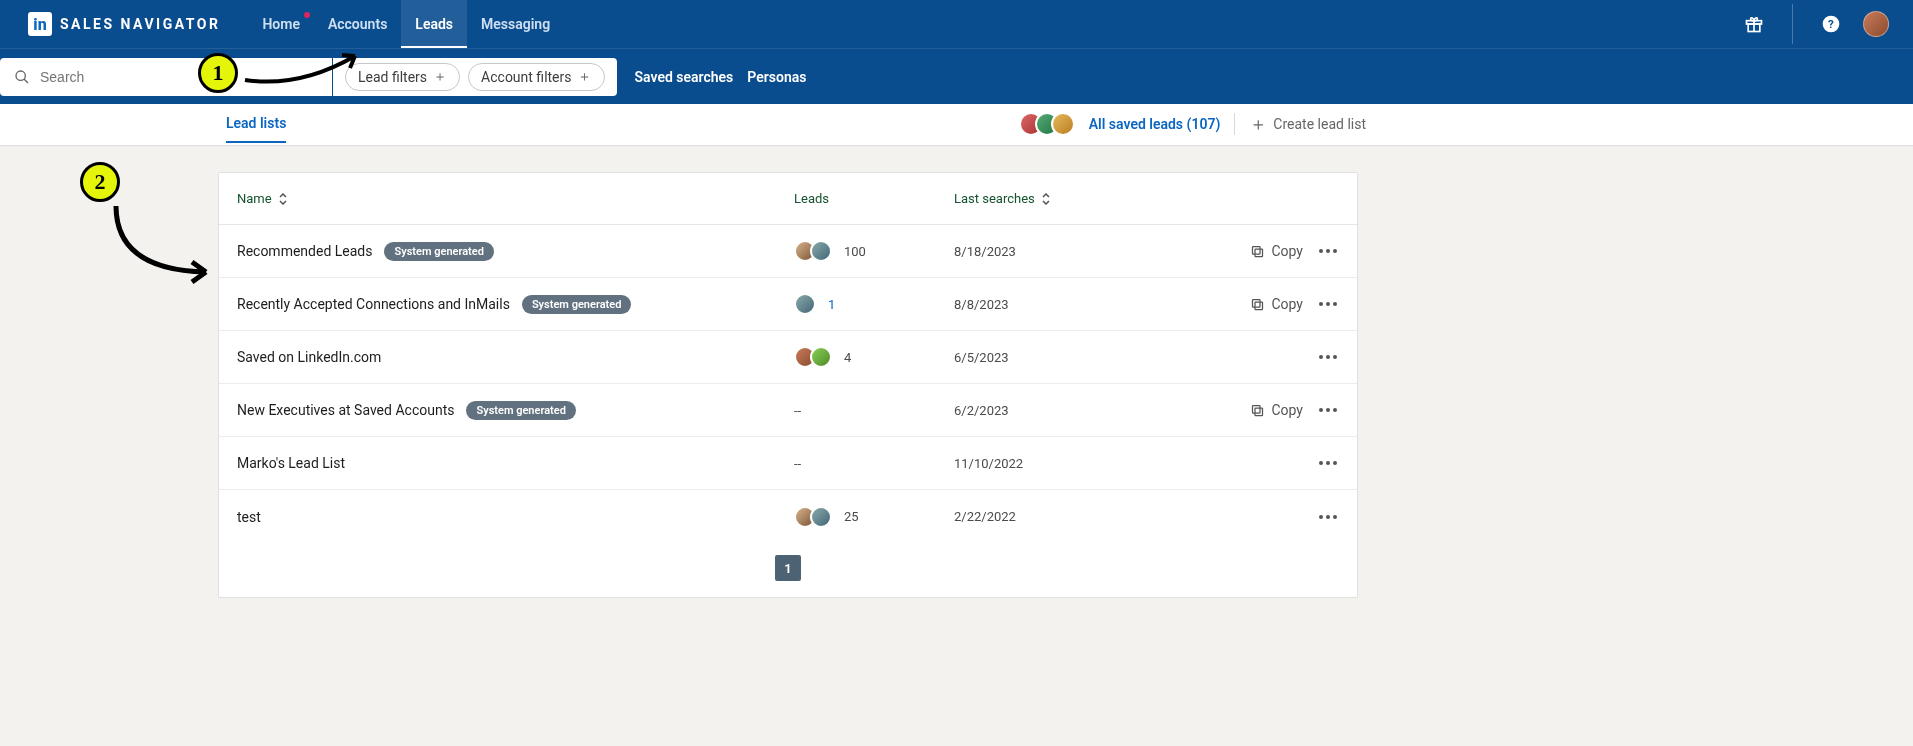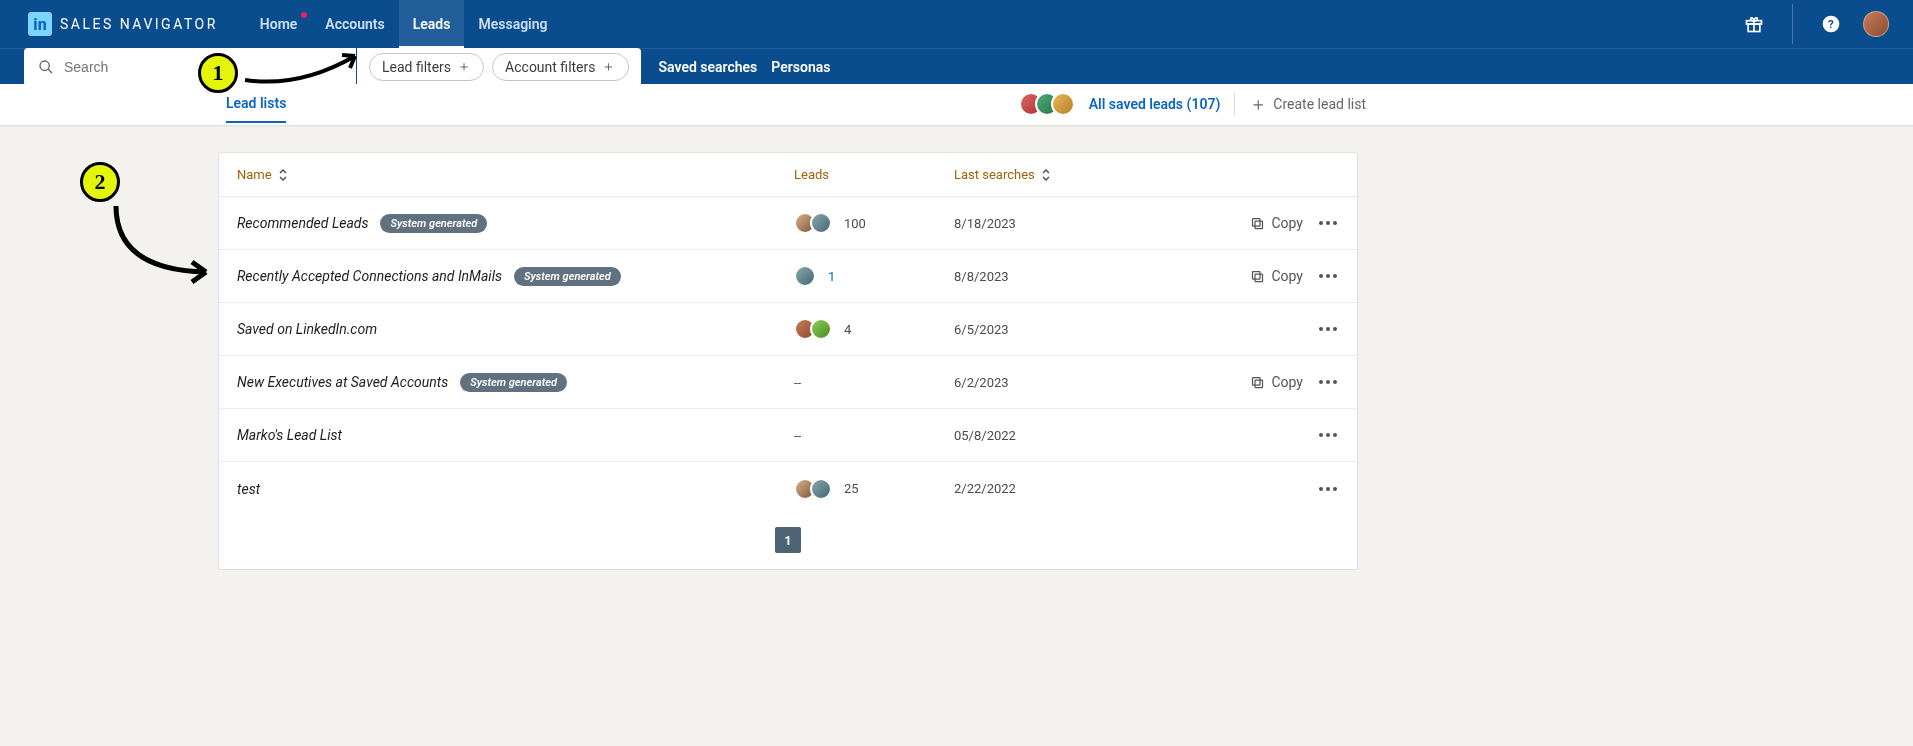--- a/index.html
+++ b/index.html
@@ -7,34 +7,34 @@
   a { text-decoration:none; color:inherit; }
   .topbar { height:48px; display:flex; align-items:center; padding:0 24px 0 28px; background:#0c4d8f; }
   .topbar { background:#0a4787; }
   .topbar { background:#0b4e90; }
   .topbar { background:#0d4c8e; }
   .topbar { background:#073e78; }
   .topbar { background:#0b4d8f; }
   .topbar { background:#094b8c; }
   .topbar { background:#0a4c8d; }
 
-  .logo-box { width:24px; height:24px; background:#7dd3fc; color:#0a66c2; font-weight:800; font-size:16px; display:flex; align-items:center; justify-content:center; border-radius:3px; margin-right:8px; }
-  .brand { color:#fff; letter-spacing:2.5px; font-size:14px; font-weight:400; margin-right:28px; white-space:nowrap; }
+  .logo-box { width:24px; height:24px; background:#ffffff; color:#0a66c2; font-weight:800; font-size:16px; display:flex; align-items:center; justify-content:center; border-radius:3px; margin-right:8px; }
+  .brand { color:#fff; letter-spacing:2.5px; font-size:14px; font-weight:700; margin-right:28px; white-space:nowrap; }
   .nav-items { display:flex; height:48px;justify-content:flex-end; }
   .nav-item { display:flex; align-items:center; padding:0 14px; color:#cfe0f3; font-size:14px; font-weight:600; position:relative; cursor:pointer; }
   .nav-item.active { background:rgba(255,255,255,0.10); color:#fff; }
   .nav-item.active::after { content:""; position:absolute; left:0; right:0; bottom:0; height:2px; background:#fff; }
   .reddot{ position:absolute; top:12px; right:4px; width:6px; height:6px; background:#e0245e; border-radius:50%; }
 
   .spacer { flex:1; }
   .top-icons { display:flex; align-items:center; gap:18px; }
   .icon-btn { width:28px; height:28px; display:flex; align-items:center; justify-content:center; color:#fff; cursor:pointer; }
   .vdiv { width:1px; height:40px; background:rgba(255,255,255,0.25); margin:0 6px; }
   .avatar-sm { width:26px; height:26px; border-radius:50%; background:linear-gradient(135deg,#c97b5b,#8a4b2e); border:1px solid rgba(255,255,255,.4); }
-  .secondbar { background:#0a4c8d; height:36px; display:flex; align-items:center; padding-left:24px; border-top:1px solid rgba(255,255,255,.10);}
+  .secondbar { background:#0a4c8d; height:56px; display:flex; align-items:center; border-top:1px solid rgba(255,255,255,.10);}
 
   .barblock { display:flex; align-items:center; gap:0; }
   .whitebox { background:#fff; display:flex; align-items:center; border-radius:4px; height:38px; }
   .search2 { width:332px; padding:0 14px; gap:10px; color:#666; }
   .search2 input{ border:none; outline:none; font-size:14px; flex:1; }
   .filterbox{ margin-left:6px; padding:0 10px; gap:8px; }
   .pill { border:1px solid #c7c7c7; border-radius:16px; padding:4px 12px; font-size:14px; color:#3d3d3d; display:inline-flex; align-items:center; gap:6px; cursor:pointer; background:#fff;}
   .pill .plus { font-weight:400; color:#666; }
   .link-white{ color:#fff; font-size:14px; font-weight:600; margin-left:18px; cursor:pointer; }
 
@@ -52,26 +52,26 @@
   .ps1{ background:linear-gradient(135deg,#d66,#a33);}
   .ps2{ background:linear-gradient(135deg,#5a7,#274);}
   .ps3{ background:linear-gradient(135deg,#e8b95a,#b97d24);}
   .savedleads{ color:#0a66c2; font-weight:600; font-size:14px; cursor:pointer;}
   .vline{ width:1px; height:22px; background:#d9d9d9;}
   .plusline{ display:flex; align-items:center; gap:6px; color:#666; font-size:14px; cursor:pointer; font-weight:400;}
 
   
   .panel { width:1140px; margin:26px 0 0 218px; background:#fff; border:1px solid #e0e0e0; border-radius:2px;}
   .thead, .trow { display:grid; grid-template-columns: 575px 160px 300px 105px; align-items:center; }
-  .thead { height:44px; border-bottom:1px solid #e6e6e6; font-size:13px; color:#a16207; font-weight:400;}
+  .thead { height:52px; border-bottom:1px solid #e6e6e6; font-size:13px; color:#14532d; font-weight:400;}
   .thead .sorth{ display:flex; align-items:center; gap:6px; }
   .th-pad{ padding-left:18px;}
   .trow { height:53px; border-bottom:1px solid #ececec; font-size:14px; }
   .trow:last-of-type{ border-bottom:none;}
-  .name-cell{ padding-left:18px; display:flex; align-items:center; gap:12px;font-style:italic;}
+  .name-cell{ padding-left:18px; display:flex; align-items:center; gap:12px;}
   .name-cell .nm{ font-weight:400; color:#1d1d1d; }
   .badge{ background:#62717f; color:#fff; font-size:11px; padding:3px 10px; border-radius:11px; font-weight:600;}
   .leads-cell{ display:flex; align-items:center; gap:12px;}
   .avgroup{ display:flex; }
   .av{ width:22px; height:22px; border-radius:50%; border:2px solid #fff; margin-left:-6px;}
   .av:first-child{ margin-left:0;}
   .avA{ background:linear-gradient(135deg,#d9b28a,#7c5538);}
   .avB{ background:linear-gradient(135deg,#8aa,#467);}
   .avC{ background:linear-gradient(135deg,#c97b5b,#8a4b2e);}
   .avD{ background:linear-gradient(135deg,#8bd05a,#4c8a24);}
@@ -300,21 +300,21 @@
             </span>
           </div>
         </div>
         <div class="trow">
           <div class="name-cell">
             <span class="nm">Marko's Lead List</span>
           </div>
           <div class="leads-cell">
             <span class="cnt">--</span>
           </div>
-          <div class="date-cell">05/8/2022</div>
+          <div class="date-cell">11/10/2022</div>
           <div class="actions-cell">
             <span class="kebab">
               <span></span>
               <span></span>
               <span></span>
             </span>
           </div>
         </div>
         <div class="trow">
           <div class="name-cell">

